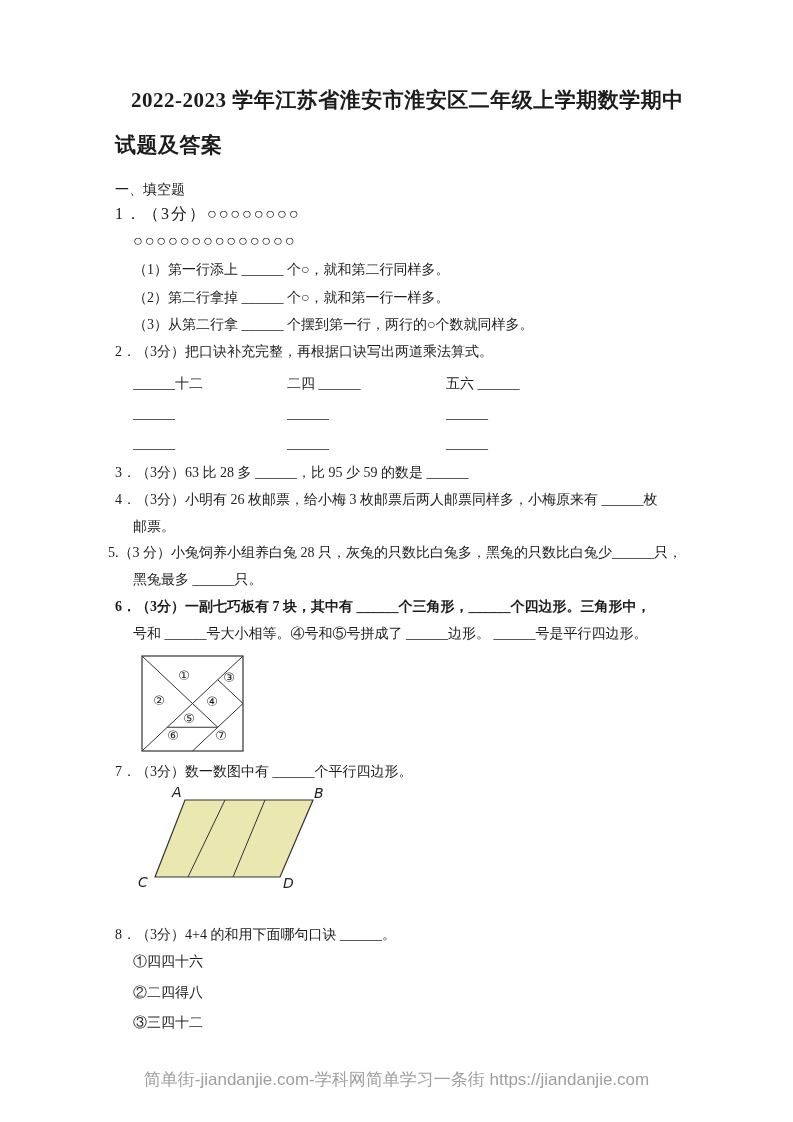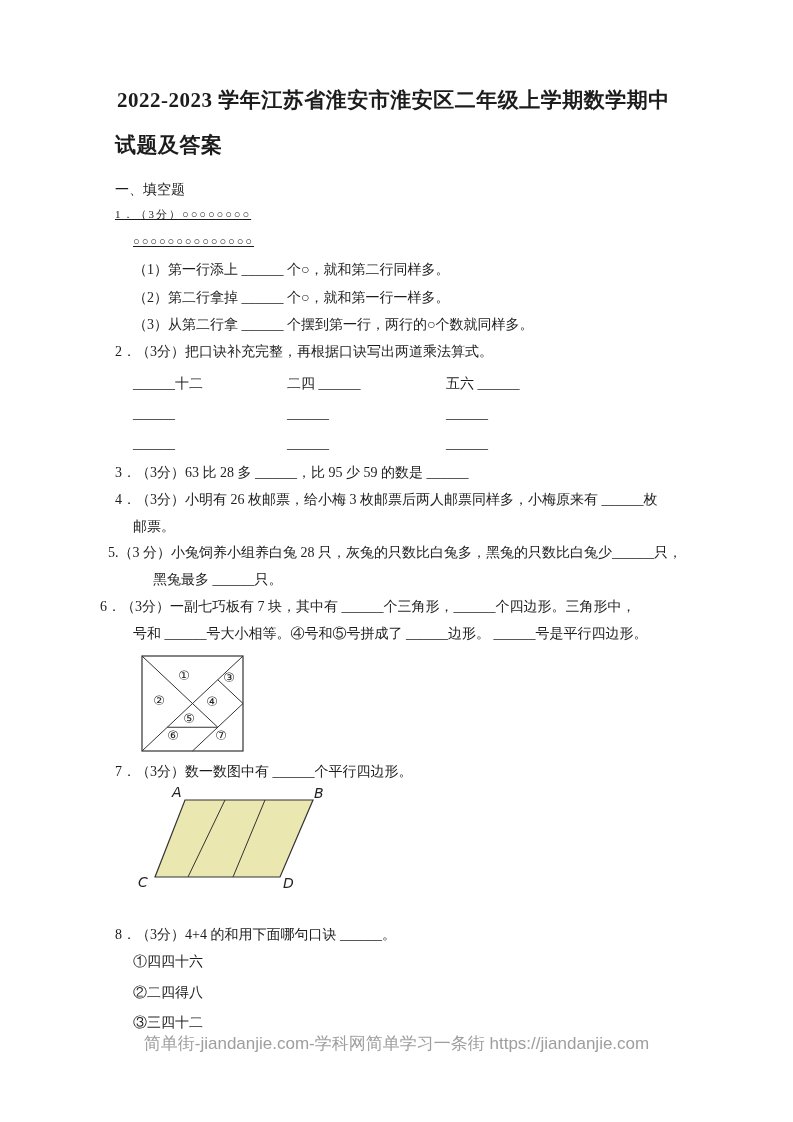--- a/index.html
+++ b/index.html
@@ -17,44 +17,43 @@
     line-height:20px;
     white-space:nowrap;
     color:#1c1c1c;
   }
   .title{
     font-size:21px;
     font-weight:bold;
     letter-spacing:0.5px;
   }
   .circles{
-    font-size:11px;
+    font-size:16px;
     letter-spacing:2px;
-    text-decoration:underline;
   }
   .footer{
     position:absolute;
     left:0;right:0;
     text-align:center;
     font-family:"Liberation Sans","DejaVu Sans",sans-serif;
     font-size:17px;
     color:#9e9e9e;
     white-space:nowrap;
   }
   .fig{position:absolute;}
   .fig svg{display:block;}
   .fig text{font-family:"DejaVu Sans","Liberation Sans",sans-serif;}
   .fig .vlabel{font-family:"Liberation Serif","DejaVu Serif",serif;font-style:italic;}
 </style>
 </head>
 <body>
 
 <div class="page">
 
-  <div class="line title" style="top:90px;left:117px;">2022-2023 学年江苏省淮安市淮安区二年级上学期数学期中</div>
+  <div class="line title" style="top:90px;left:131px;">2022-2023 学年江苏省淮安市淮安区二年级上学期数学期中</div>
   <div class="line title" style="top:135px;left:115px;">试题及答案</div>
 
   <div class="line" style="top:180px;left:115px;font-family:Liberation Mono, monospace;">一、填空题</div>
 
   <div class="line circles" style="top:204px;left:115px;">1．（3分）○○○○○○○○</div>
   <div class="line circles" style="top:231px;left:133px;">○○○○○○○○○○○○○○</div>
   <div class="line" style="top:260px;left:133px;">（1）第一行添上 ______ 个○，就和第二行同样多。</div>
   <div class="line" style="top:288px;left:133px;">（2）第二行拿掉 ______ 个○，就和第一行一样多。</div>
   <div class="line" style="top:315px;left:133px;">（3）从第二行拿 ______ 个摆到第一行，两行的○个数就同样多。</div>
 
@@ -68,23 +67,23 @@
   <div class="line" style="top:434px;left:133px;">______</div>
   <div class="line" style="top:434px;left:287px;">______</div>
   <div class="line" style="top:434px;left:446px;">______</div>
 
   <div class="line" style="top:463px;left:115px;">3．（3分）63 比 28 多 ______，比 95 少 59 的数是 ______</div>
 
   <div class="line" style="top:490px;left:115px;">4．（3分）小明有 26 枚邮票，给小梅 3 枚邮票后两人邮票同样多，小梅原来有 ______枚</div>
   <div class="line" style="top:517px;left:133px;">邮票。</div>
 
   <div class="line" style="top:543px;left:108px;">5.（3 分）小兔饲养小组养白兔 28 只，灰兔的只数比白兔多，黑兔的只数比白兔少______只，</div>
-  <div class="line" style="top:570px;left:133px;margin-left:20px;">黑兔最多 ______只。</div>
+  <div class="line" style="top:570px;left:133px;">黑兔最多 ______只。</div>
 
-  <div class="line" style="top:597px;left:100px;">6．（3分）一副七巧板有 7 块，其中有 ______个三角形，______个四边形。三角形中，</div>
+  <div class="line" style="top:597px;left:115px;font-weight:bold;">6．（3分）一副七巧板有 7 块，其中有 ______个三角形，______个四边形。三角形中，</div>
   <div class="line" style="top:624px;left:133px;">号和 ______号大小相等。④号和⑤号拼成了 ______边形。 ______号是平行四边形。</div>
 
   <div class="fig" style="top:653px;left:140px;">
     <svg width="106" height="102" viewBox="0 0 106 102">
       <rect x="2" y="3" width="101" height="95" fill="#ffffff" stroke="#333" stroke-width="1.2"></rect>
       <g stroke="#333" stroke-width="1">
         <line x1="2" y1="3" x2="52.5" y2="50.5"></line>
         <line x1="103" y1="3" x2="2" y2="98"></line>
         <line x1="77.75" y1="26.75" x2="103" y2="50.5"></line>
         <line x1="52.5" y1="50.5" x2="77.75" y2="74.25"></line>
@@ -120,15 +119,15 @@
       </g>
     </svg>
   </div>
 
 
   <div class="line" style="top:925px;left:115px;">8．（3分）4+4 的和用下面哪句口诀 ______。</div>
   <div class="line" style="top:952px;left:133px;">①四四十六</div>
   <div class="line" style="top:983px;left:133px;">②二四得八</div>
   <div class="line" style="top:1013px;left:133px;">③三四十二</div>
 
-  <div class="footer" style="top:1032px;">简单街-jiandanjie.com-学科网简单学习一条街 https://jiandanjie.com</div>
+  <div class="footer" style="top:1068px;">简单街-jiandanjie.com-学科网简单学习一条街 https://jiandanjie.com</div>
 
 </div>
 
 </body></html>

